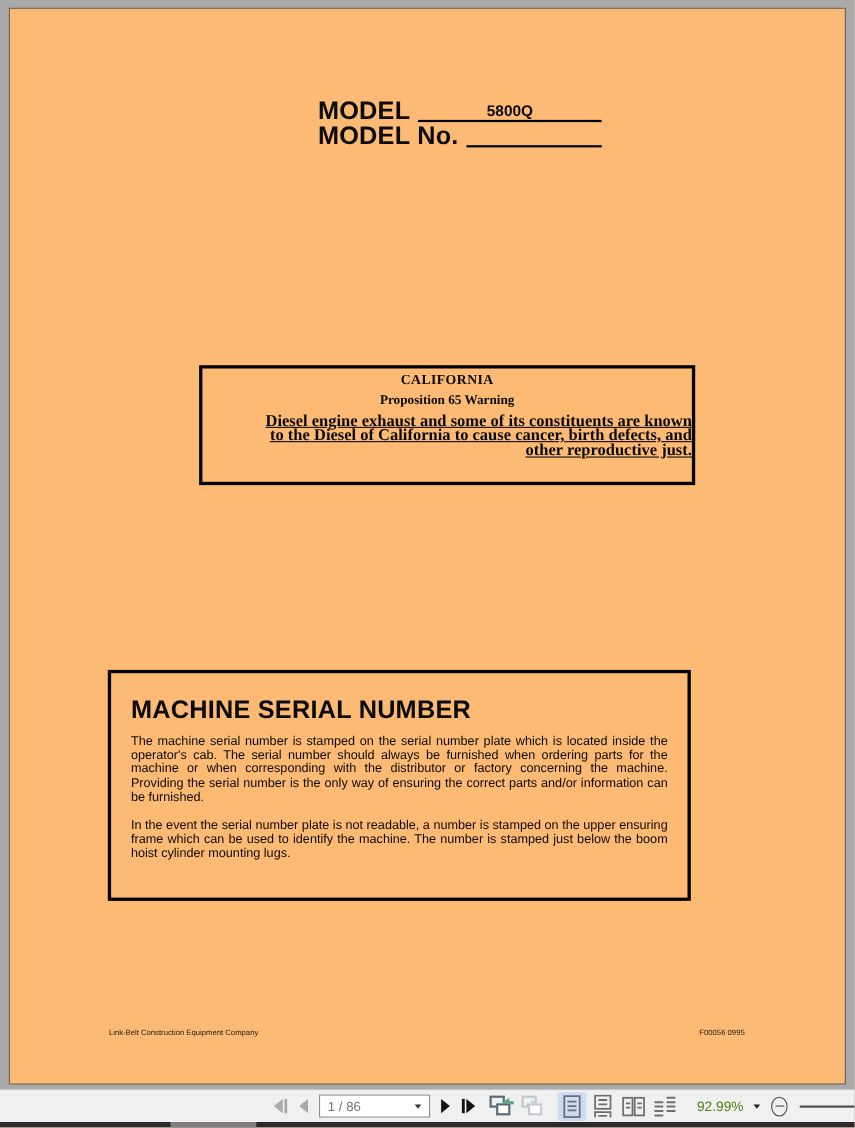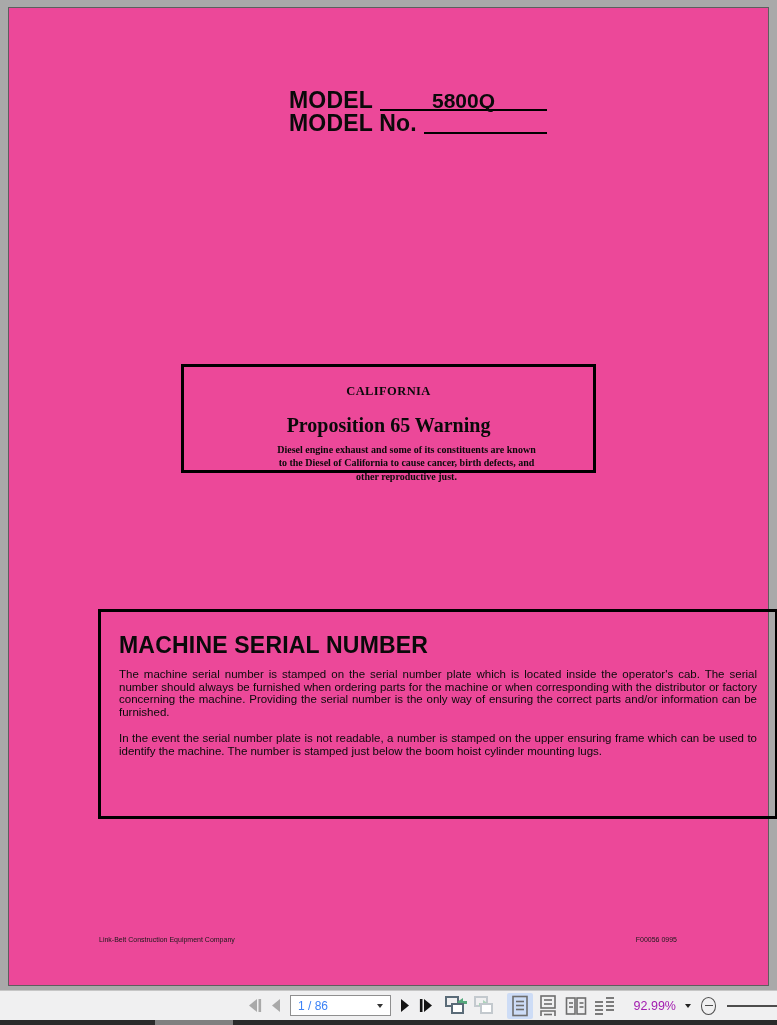--- a/index.html
+++ b/index.html
@@ -6,55 +6,56 @@
   body { font-family:"Liberation Sans", sans-serif; }
 
   #screen {
     position:relative; width:777px; height:1025px;
     background:#a9a9a9; overflow:hidden;
   }
 
   
   .doc-page {
     position:absolute; left:8px; top:7px; width:761px; height:979px;
-    background:#ec4899; border:1px solid #5e5e5e; color:#0a0a0a;
+    background:#fdba74; border:1px solid #5e5e5e; color:#0a0a0a;
   }
 
   
   .header-block { position:absolute; left:280px; top:81px; width:258px; }
   .field-row { display:flex; align-items:flex-end; margin-bottom:1px; }
   .field-label {
     font-size:23px; font-weight:700; line-height:22px; color:#0a0a0a;
     white-space:nowrap; letter-spacing:0.2px;
   }
   .field-line {
     flex:1; margin-left:7px; border-bottom:2px solid #000;
-    font-size:21px; font-weight:700; line-height:19px; height:20px;
+    font-size:14px; font-weight:700; line-height:19px; height:20px;
     white-space:nowrap;
   }
   .field-line.center { text-align:center; }
   .field-line.left { text-align:left; padding-left:13px; }
 
   
   .ca-box {
-    position:absolute; left:172px; top:356px; width:415px; height:109px;
+    position:absolute; left:172px; top:324px; width:451px; height:109px;
     border:3px solid #000; text-align:center;
-    font-family:"Liberation Serif", serif; padding-top:17px;
+    font-family:"Liberation Serif", serif; padding-top:3px;
   }
   .ca-title { font-size:12.5px; font-weight:700; letter-spacing:0.4px; }
-  .ca-subtitle { font-size:20px; font-weight:700; margin-top:15px; }
+  .ca-subtitle { font-size:12px; font-weight:700; margin-top:3px; }
   .ca-body {
-    margin:6px 0 0 36px; text-align:center; font-size:10px; font-weight:700;
+    margin:6px 0 0 36px; text-align:right; font-size:15px; font-weight:700;
     line-height:13.4px;
+    text-decoration:underline;
   }
   .ca-body div { white-space:nowrap; }
 
   
   .msn-box {
-    position:absolute; left:89px; top:601px; width:680px; height:210px;
+    position:absolute; left:89px; top:601px; width:530px; height:210px;
     border:3px solid #000; padding:16px 18px 0 18px;
   }
   .msn-title { font-size:23px; font-weight:700; letter-spacing:0.2px; margin:4px 0 9px 0; }
   .msn-para {
     font-size:11.5px; font-weight:400; line-height:12.7px;
     text-align:justify; color:#0a0a0a;
   }
   .msn-para + .msn-para { margin-top:13px; }
 
   
@@ -69,21 +70,21 @@
     position:absolute; left:0; top:990px; width:777px; height:30px;
     background:#f0f0f1; border-top:1px solid #c6c6c6;
     display:flex; align-items:center; overflow:hidden;
   }
   .tb-btn { display:flex; align-items:center; justify-content:center; cursor:default; }
   .nav-first { margin-left:247px; }
   .nav-prev  { margin-left:7px; }
   .page-combo {
     margin-left:9px; width:120px; height:21px; background:#fff;
     border:1px solid #8f8f8f; display:flex; align-items:center;
-    font-size:12px; color:#3b82f6; padding-left:7px;
+    font-size:12px; color:#737373; padding-left:7px;
   }
   .combo-caret {
     margin-left:auto; margin-right:7px; width:0; height:0;
     border-left:3.5px solid transparent; border-right:3.5px solid transparent;
     border-top:4px solid #333;
   }
   .nav-next { margin-left:9px; }
   .nav-last { margin-left:7px; }
 
   .view-btn { position:relative; width:22px; height:19px; margin-left:11px; }
@@ -96,21 +97,21 @@
   .arrow-right { left:9px; top:4px; width:0; height:0; border-top:4px solid transparent; border-bottom:4px solid transparent; border-left:6px solid #aed4bd; }
   .arrow-right::after { content:""; position:absolute; right:5px; top:-1.5px; width:5px; height:3px; background:#aed4bd; }
 
   .layout-group { display:flex; align-items:center; margin-left:14px; }
   .layout-btn {
     width:26px; height:26px; display:flex; align-items:center; justify-content:center;
     border-radius:2px; margin-right:2px;
   }
   .layout-btn.selected { background:#cddcf6; }
 
-  .zoom-label { margin-left:15px; font-size:12.5px; color:#a21caf; }
+  .zoom-label { margin-left:15px; font-size:12.5px; color:#4d7c0f; }
   .zoom-caret {
     margin-left:9px; width:0; height:0;
     border-left:3.5px solid transparent; border-right:3.5px solid transparent;
     border-top:4px solid #222;
   }
   .zoom-out {
     margin-left:10px; width:18px; height:18px; border-radius:50%;
     border:1.5px solid #4d4d4d; position:relative; background:transparent;
   }
   .zoom-out::after {

